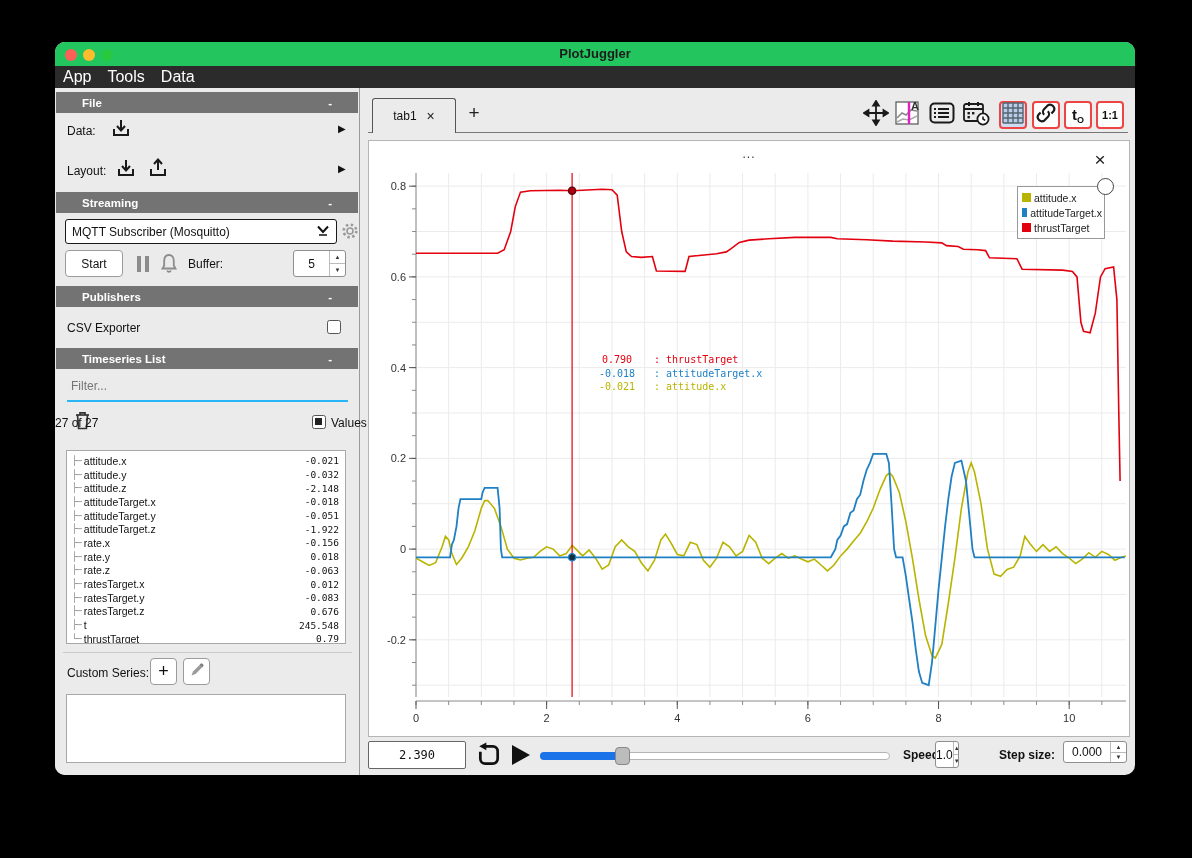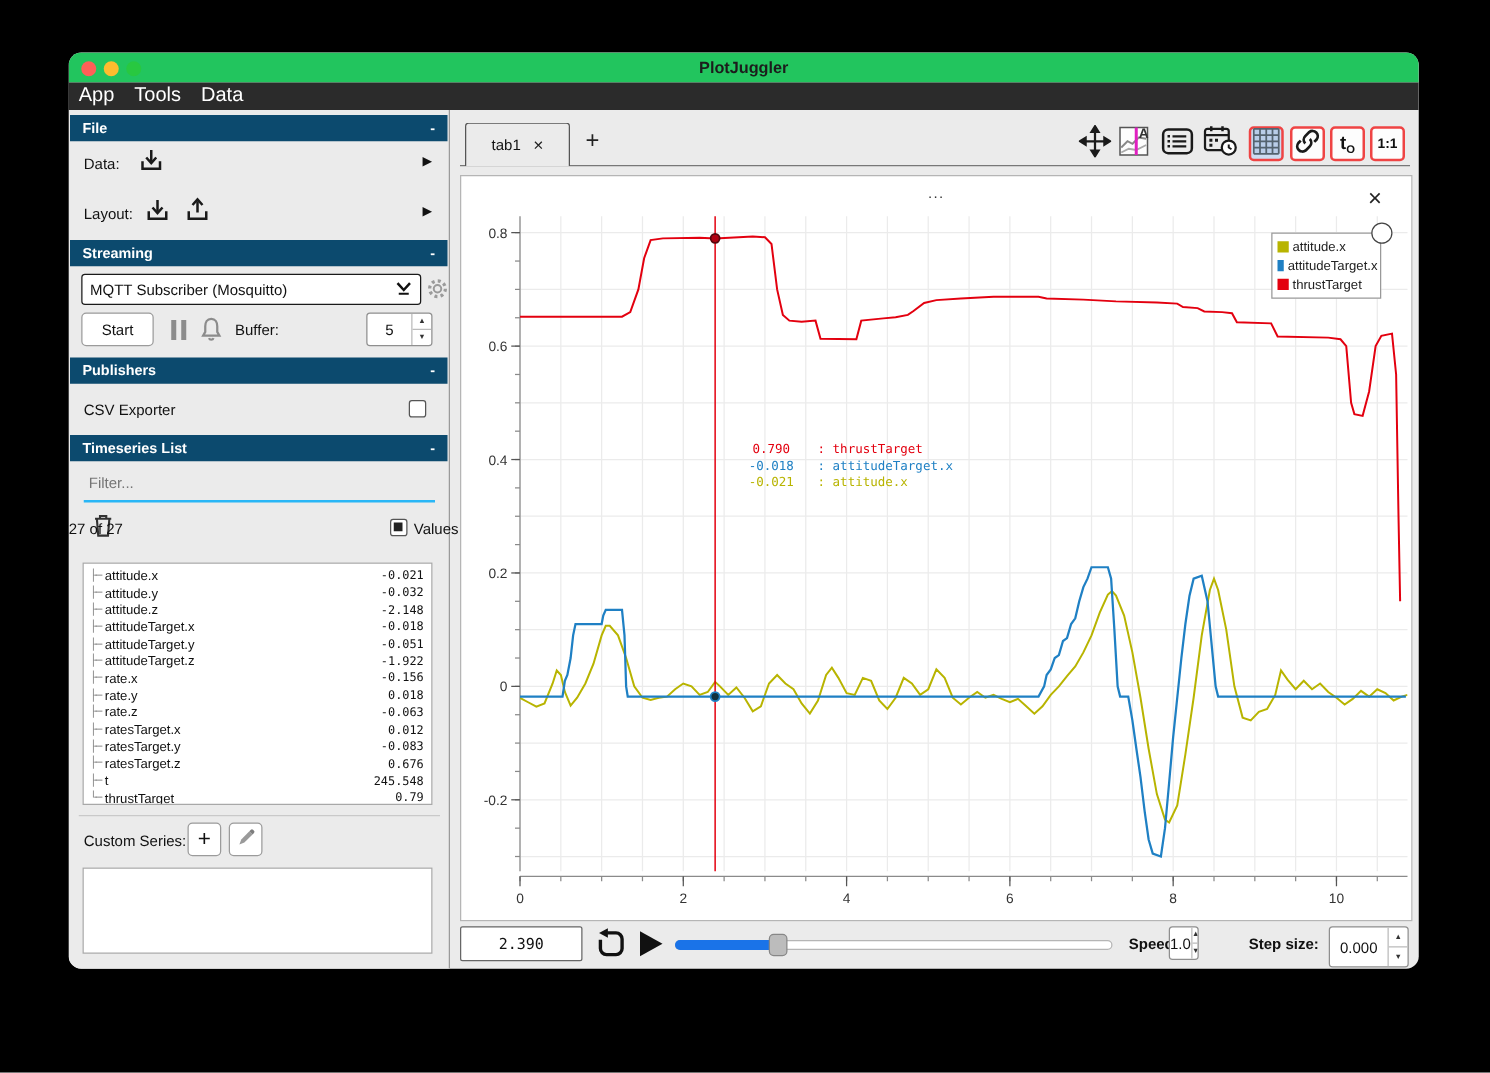--- a/index.html
+++ b/index.html
@@ -10,22 +10,22 @@
        border-radius:10px;overflow:hidden;box-shadow:0 25px 60px rgba(0,0,0,.85)}
   
   .titlebar{position:absolute;left:0;top:0;width:100%;height:24px;background:#22c55e}
   .tl{position:absolute;top:7px;width:12px;height:12px;border-radius:50%}
   .title{position:absolute;left:0;right:0;top:4px;text-align:center;font-size:13px;font-weight:bold;color:#1c1c1c}
   
   .menubar{position:absolute;left:0;top:24px;width:100%;height:22px;background:#2b2b2b;display:flex;align-items:center;padding-left:8px;box-sizing:border-box}
   .menu-item{color:#fff;font-size:16px;margin-right:16px}
   
   .sidebar{position:absolute;left:0;top:46px;width:305px;height:687px;background:#ebebeb;border-right:1px solid #9a9a9a;box-sizing:border-box}
-  .sechdr{position:absolute;left:1px;width:302px;height:21px;background:#0c4a6e;color:#fff;font-size:11.5px;font-weight:bold;
-          display:flex;align-items:center;justify-content:space-between;padding:0 10px;box-sizing:border-box}
+  .sechdr{position:absolute;left:1px;width:302px;height:21px;background:#737373;color:#fff;font-size:11.5px;font-weight:bold;
+          display:flex;align-items:center;justify-content:space-between;padding:0 26px;box-sizing:border-box}
   .lbl{font-size:12px;color:#111}
   .rarrow{position:absolute;font-size:10px;color:#111}
   .combo{position:absolute;background:#fff;border:1.6px solid #1a1a1a;border-radius:3px;display:flex;align-items:center;
          font-size:12px;color:#111;padding:0 6px;box-sizing:border-box}
   .btn{position:absolute;background:#fff;border:1px solid #9b9b9b;border-radius:4px;font-size:12px;color:#111;
        display:flex;align-items:center;justify-content:center;box-sizing:border-box}
   .spin{position:absolute;background:#fff;border:1px solid #8f8f8f;border-radius:3px;display:flex;box-sizing:border-box;overflow:hidden}
   .spin-val{flex:1;display:flex;align-items:center;justify-content:center;font-size:12px;color:#111}
   .spin-btns{width:15px;border-left:1px solid #bbb;display:flex;flex-direction:column}
   .spin-btns span{flex:1;display:flex;align-items:center;justify-content:center;font-size:6px;color:#333}
@@ -558,20 +558,20 @@
   </div>
   <span class="blabel" style="left:848px;top:706px">Speed:</span>
   <div class="spin" style="left:880px;top:699px;width:24px;height:27px">
     <span class="spin-val">1.0</span>
     <span class="spin-btns">
       <span>▲</span>
       <span>▼</span>
     </span>
   </div>
   <span class="blabel" style="left:944px;top:706px">Step size:</span>
-  <div class="spin" style="left:1008px;top:699px;width:64px;height:33px">
+  <div class="spin" style="left:1008px;top:699px;width:64px;height:22px">
     <span class="spin-val">0.000</span>
     <span class="spin-btns">
       <span>▲</span>
       <span>▼</span>
     </span>
   </div>
 </div>
 
 </body></html>

